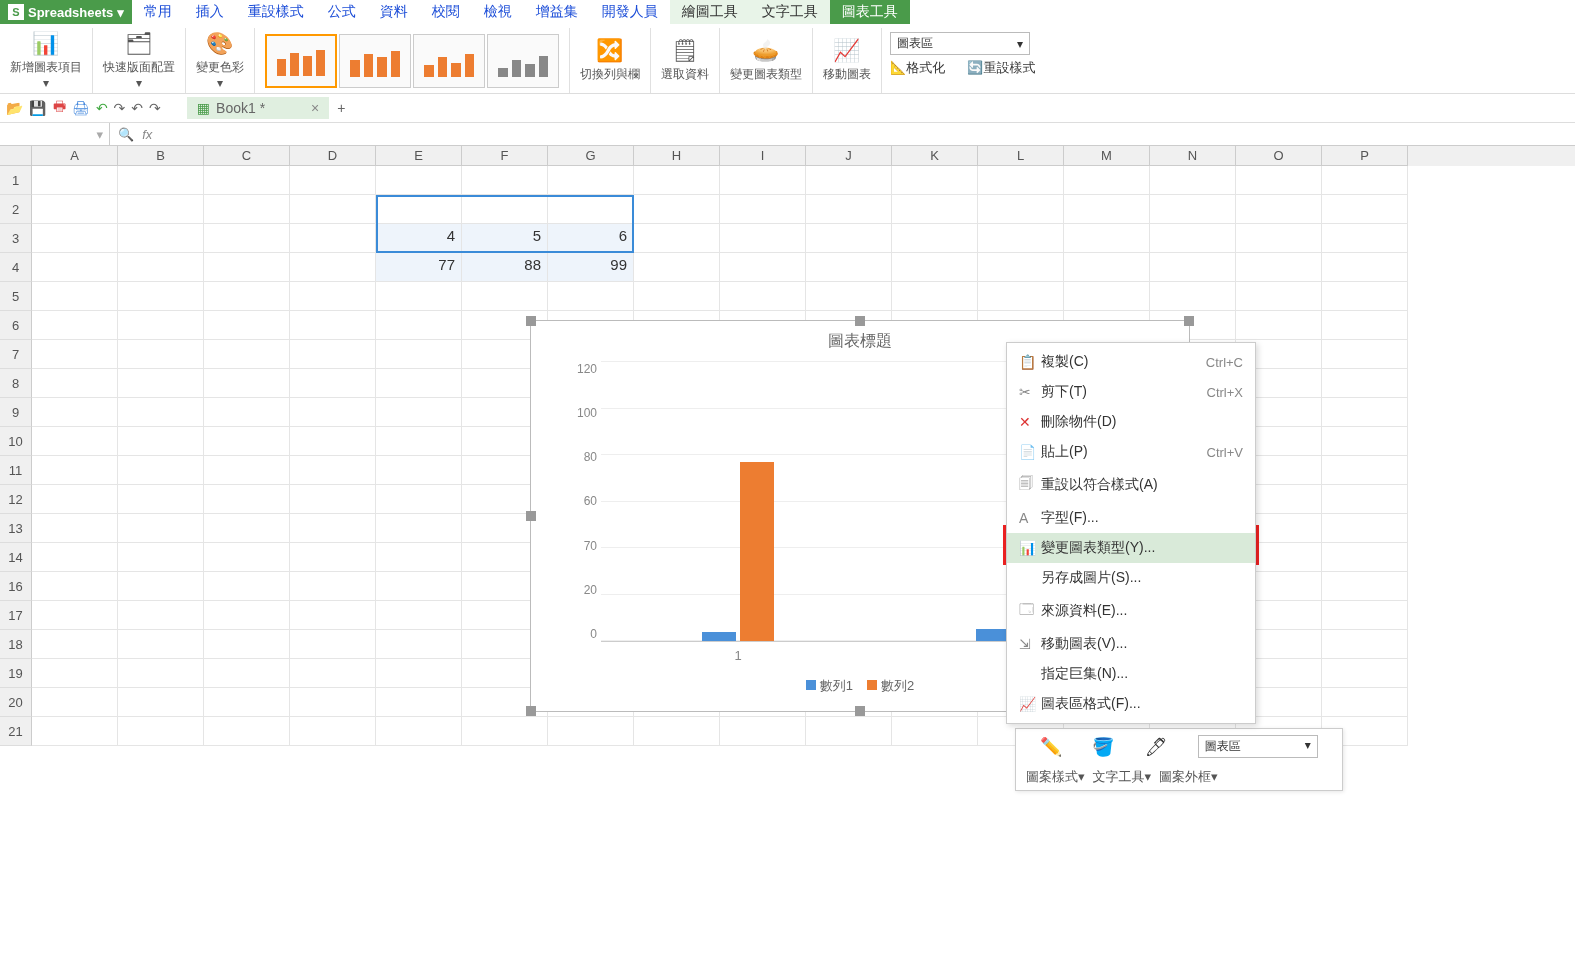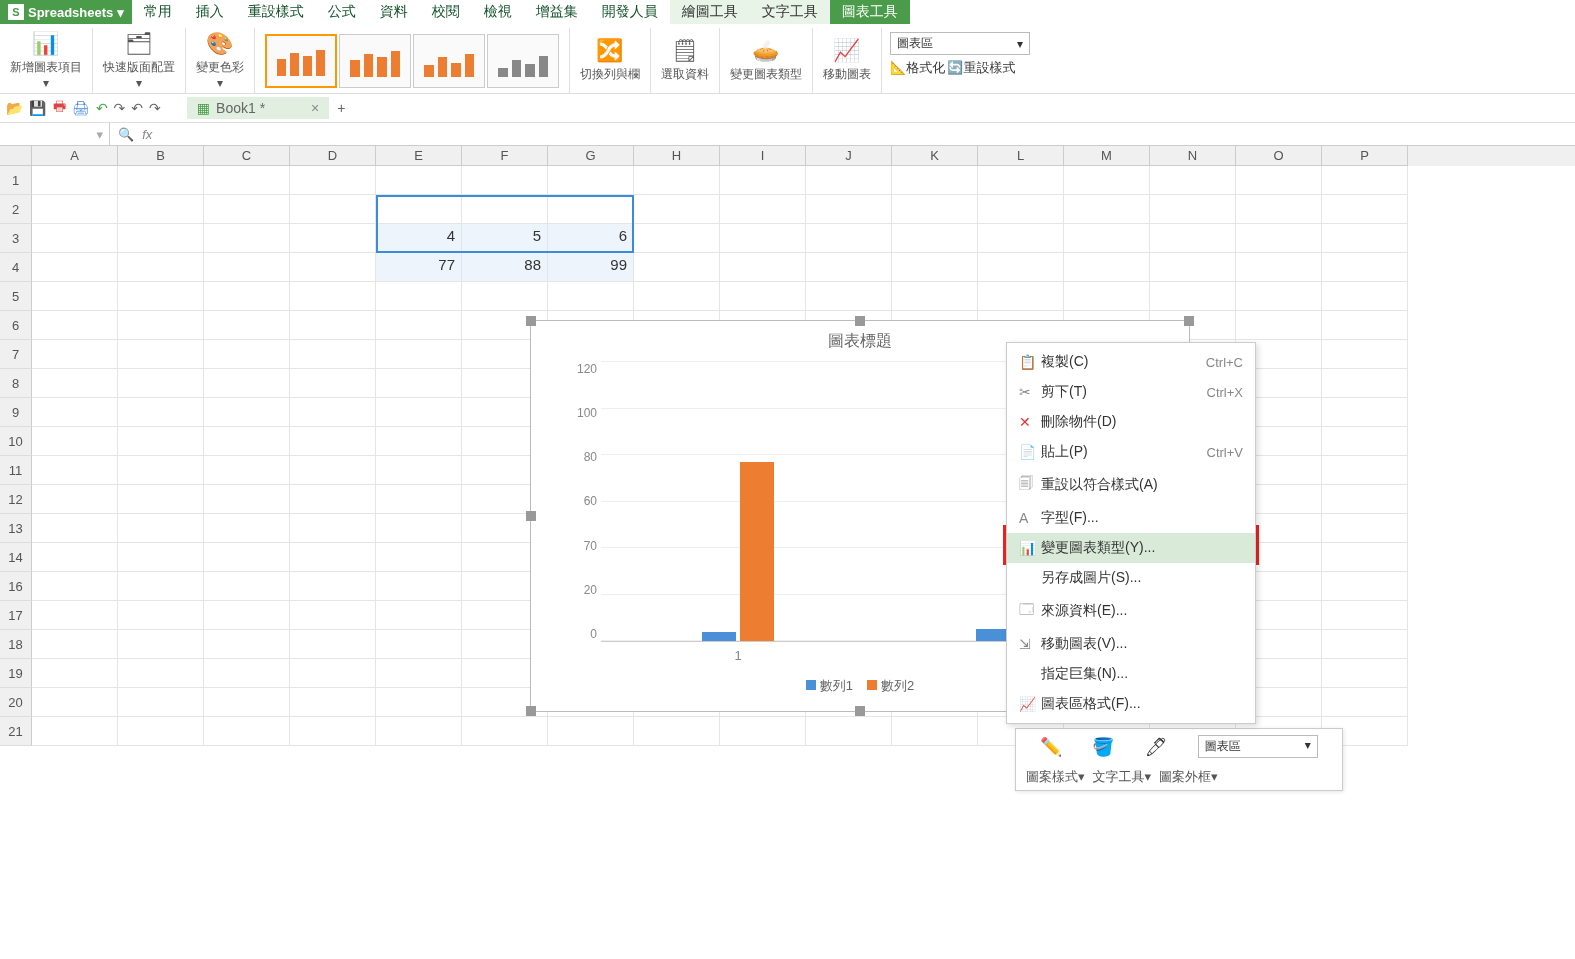--- a/index.html
+++ b/index.html
@@ -2,21 +2,21 @@
 <html><head>
 <meta charset="utf-8">
 <style>
 * { margin: 0; padding: 0; box-sizing: border-box; font-family: "Microsoft YaHei", "PingFang TC", sans-serif; }
 body { background: #fff; font-size: 13px; color: #333; width: 1575px; height: 959px; overflow: hidden; position: relative; }
 
 
 .menubar { display: flex; align-items: center; height: 24px; background: #fff; }
 .app-logo { display: flex; align-items: center; background: #4a9b4a; color: #fff; padding: 2px 8px; height: 24px; font-weight: bold; }
 .app-logo .s { background: #fff; color: #4a9b4a; width: 16px; height: 16px; display: flex; align-items: center; justify-content: center; margin-right: 4px; font-size: 11px; }
-.menu-item { padding: 3px 12px; cursor: pointer; color: #14532d; font-size: 14px; }
+.menu-item { padding: 3px 12px; cursor: pointer; color: #1d4ed8; font-size: 14px; }
 .menu-item.ctx { background: #e8f4e8; color: #333; }
 .menu-item.active { background: #4a9b4a; color: #fff; }
 
 
 .ribbon { display: flex; height: 70px; border-bottom: 1px solid #ddd; padding-top: 4px; }
 .ribbon-group { display: flex; flex-direction: column; align-items: center; justify-content: center; padding: 0 10px; border-right: 1px solid #e0e0e0; }
 .ribbon-btn { display: flex; flex-direction: column; align-items: center; cursor: pointer; font-size: 12px; color: #555; }
 .ribbon-btn .ico { font-size: 22px; margin-bottom: 2px; }
 .chart-thumbs { display: flex; gap: 2px; }
 .chart-thumb { width: 72px; height: 54px; border: 1px solid #ccc; background: #fafafa; cursor: pointer; position: relative; }
@@ -193,21 +193,21 @@
     <div class="ribbon-btn">
       <span class="ico">📈</span>
       <span>移動圖表</span>
     </div>
   </div>
   <div class="ribbon-right">
     <div class="combo">
       <span>圖表區</span>
         <span>▾</span>
     </div>
-    <div style="display:flex;gap:2px">
+    <div style="display:flex;gap:22px">
       <span>📐<span>格式化</span></span>
       <span>🔄<span>重設樣式</span></span>
     </div>
   </div>
 </div>
 
 <div class="qat">
   <span style="color:#e90">📂</span>
   <span style="color:#48d">💾</span>
   <span style="color:#d44">🖶</span>

